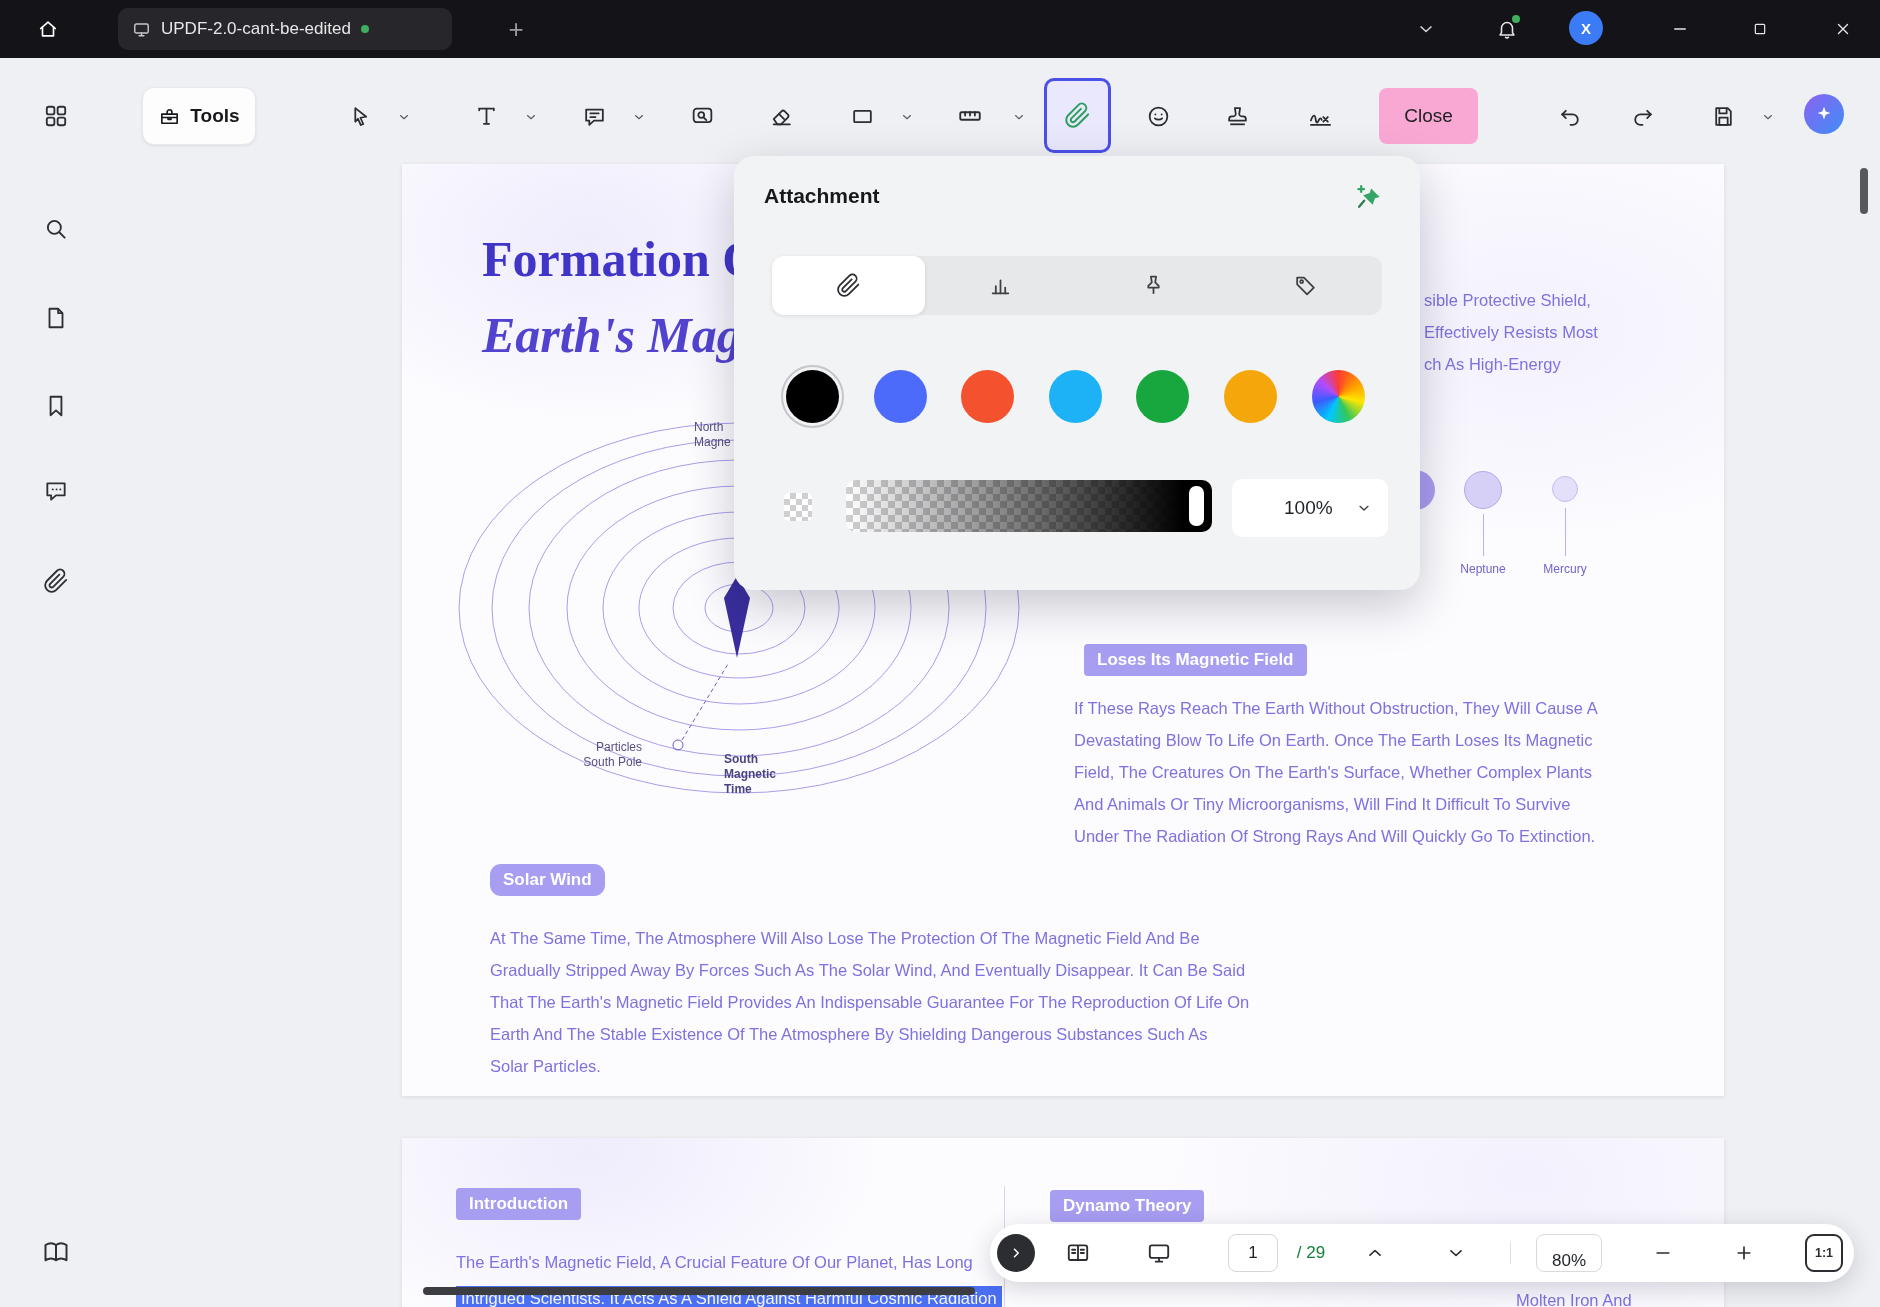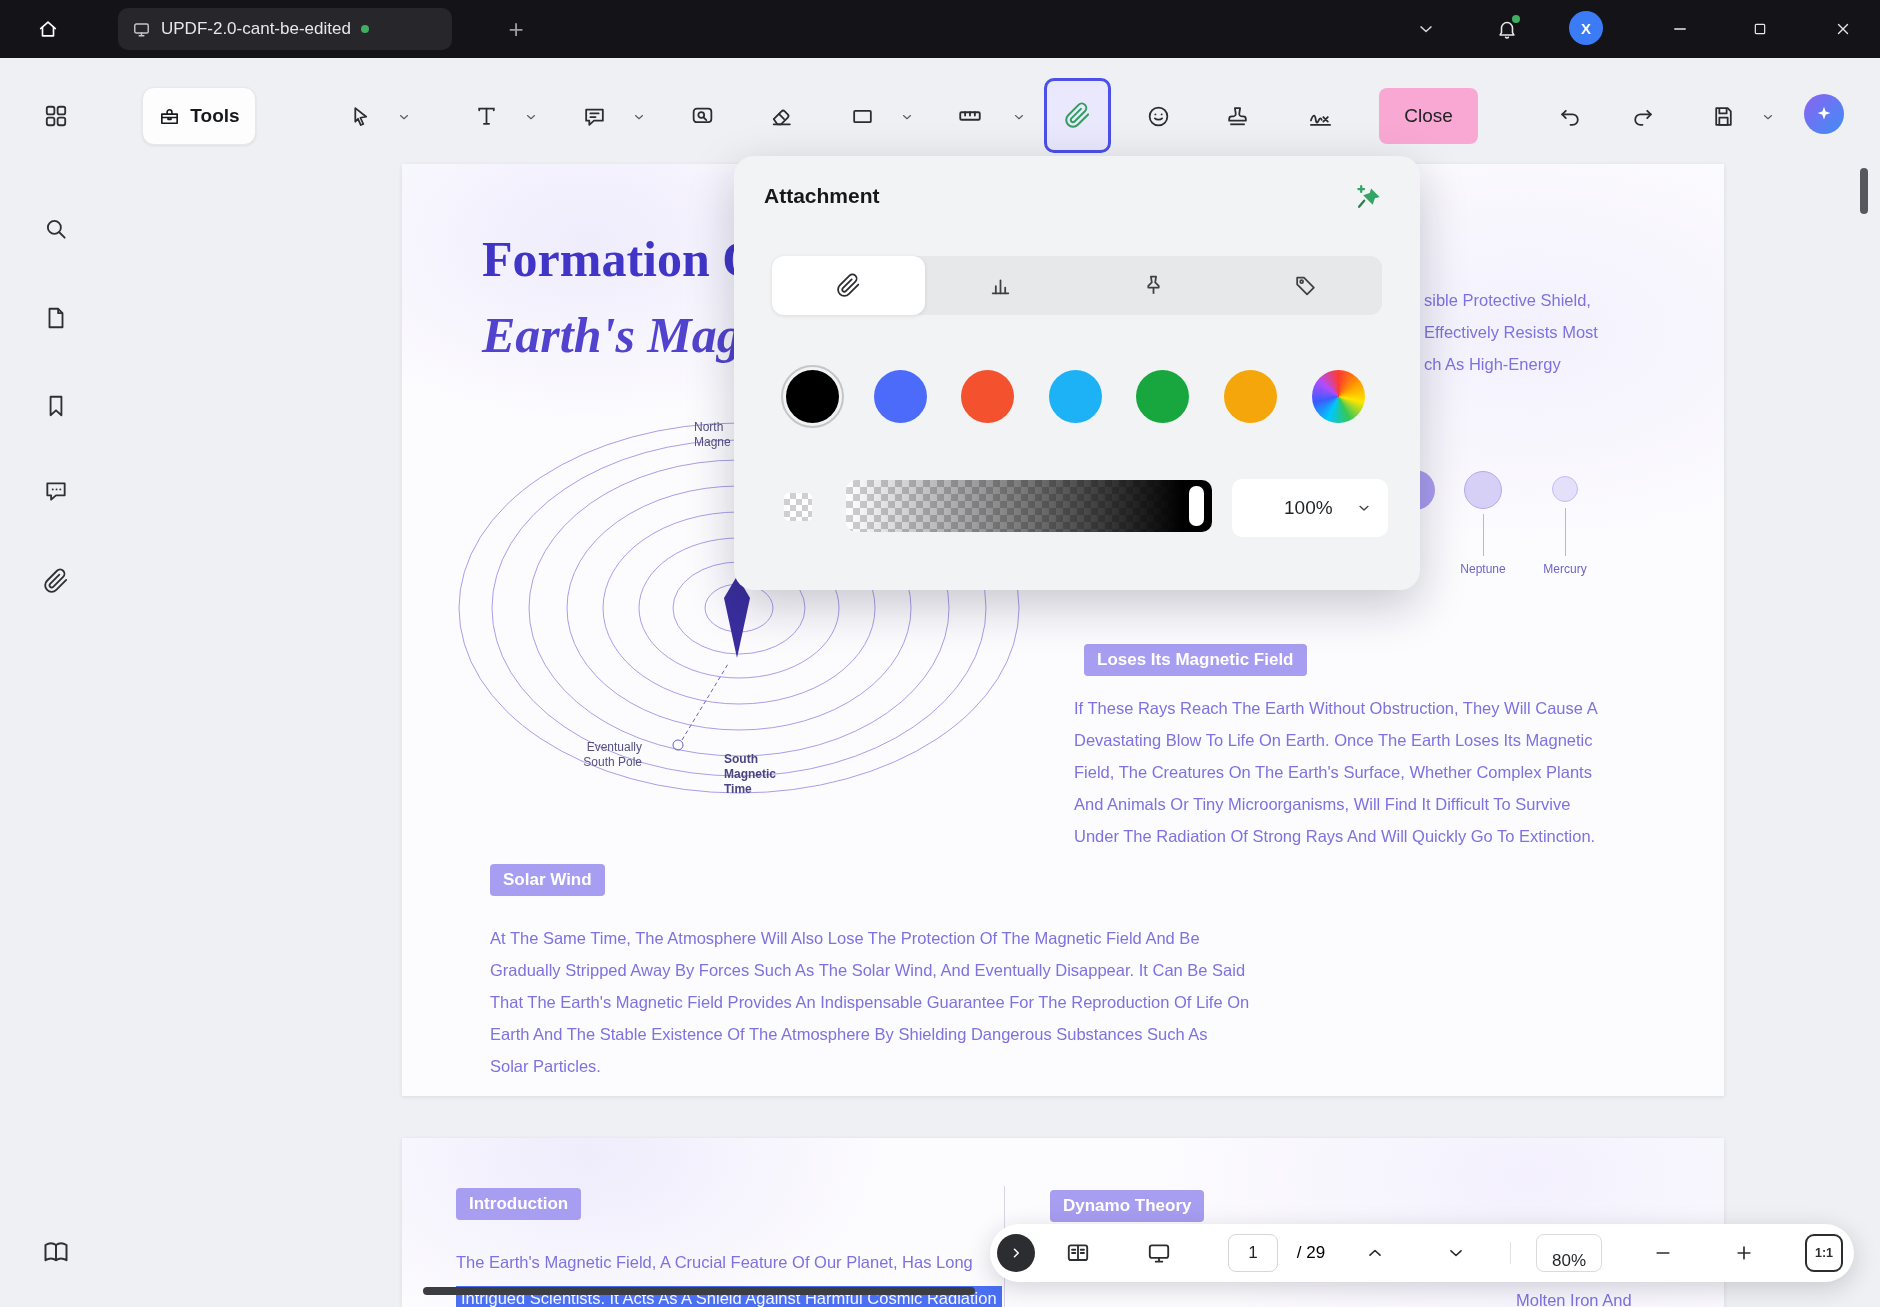--- a/index.html
+++ b/index.html
@@ -92,21 +92,21 @@
     <polygon points="281,156 268,178 281,238 294,178" fill="#3a2e9e"></polygon>
     <path d="M226 320 L272 244" stroke="#6b60c0" stroke-width="1" stroke-dasharray="4 3" fill="none"></path>
     <circle cx="222" cy="325" r="5" fill="none" stroke="#6b60c0" stroke-width="1"></circle>
   </svg>
 
   <div class="tiny-label" style="left:292px;top:256px;">
     <div>North</div>
     <div>Magne</div>
   </div>
   <div class="tiny-label" style="left:140px;top:576px;width:100px;text-align:right;">
-    <div>Eventually</div>
+    <div>Particles</div>
     <div>South Pole</div>
   </div>
   <div class="tiny-label" style="left:322px;top:588px;font-weight:bold;color:#4a4580;">
     <div>South</div>
     <div>Magnetic</div>
     <div>Time</div>
   </div>
 
   <div class="frag" style="top:127px;">sible Protective Shield,</div>
   <div class="frag" style="top:159px;">Effectively Resists Most</div>
@@ -116,21 +116,21 @@
   <div class="planet" style="left:1062px;top:307px;width:38px;height:38px;background:#d6d0f6;border:1px solid #b4aaee;"></div>
   <div class="planet" style="left:1150px;top:312px;width:26px;height:26px;background:#e4e0fa;border:1px solid #c4bcf2;"></div>
   <div class="stem" style="left:1081px;top:350px;height:42px;"></div>
   <div class="stem" style="left:1163px;top:344px;height:48px;"></div>
   <div class="planet-label" style="left:1041px;top:398px;">Neptune</div>
   <div class="planet-label" style="left:1123px;top:398px;">Mercury</div>
 
   <div class="badge" style="left:682px;top:480px;">Loses Its Magnetic Field</div>
   <div class="para" style="left:672px;top:528px;width:545px;">If These Rays Reach The Earth Without Obstruction, They Will Cause A Devastating Blow To Life On Earth. Once The Earth Loses Its Magnetic Field, The Creatures On The Earth's Surface, Whether Complex Plants And Animals Or Tiny Microorganisms, Will Find It Difficult To Survive Under The Radiation Of Strong Rays And Will Quickly Go To Extinction.</div>
 
-  <div class="badge" style="left:88px;top:700px;">Solar Wind</div>
+  <div class="badge" style="left:88px;top:700px;border-radius:11px;">Solar Wind</div>
   <div class="para" style="left:88px;top:758px;width:760px;">At The Same Time, The Atmosphere Will Also Lose The Protection Of The Magnetic Field And Be Gradually Stripped Away By Forces Such As The Solar Wind, And Eventually Disappear. It Can Be Said That The Earth's Magnetic Field Provides An Indispensable Guarantee For The Reproduction Of Life On Earth And The Stable Existence Of The Atmosphere By Shielding Dangerous Substances Such As Solar Particles.</div>
 </div>
 
 <div class="page" style="top:1138px;height:220px;">
   <div class="badge" style="left:54px;top:50px;">Introduction</div>
   <div class="badge" style="left:640px;top:52px;margin-left:8px;">Dynamo Theory</div>
   <div class="abs" style="left:602px;top:48px;width:1px;height:160px;background:#d8d5e8;"></div>
   <div class="para" style="left:54px;top:108px;width:560px;">The Earth's Magnetic Field, A Crucial Feature Of Our Planet, Has Long</div>
   <div class="abs" style="left:54px;top:148px;background:#4a6ff2;color:#f3f5ff;font-size:16.5px;padding:3px 5px;white-space:nowrap;">Intrigued Scientists. It Acts As A Shield Against Harmful Cosmic Radiation</div>
   <div class="para" style="left:1114px;top:146px;white-space:nowrap;">Molten Iron And</div>
@@ -442,21 +442,21 @@
         <path d="M6.5 9h3M6.5 12h3M14.5 9h3M14.5 12h3" stroke-linecap="round"></path>
       </svg>
   </div>
   <div class="bb" style="left:145px;width:48px;">
     <svg width="26" height="26" viewBox="0 0 24 24" fill="none" stroke="currentColor" stroke-width="1.7" stroke-linecap="round">
         <rect x="3.5" y="5" width="17" height="11.5" rx="2"></rect>
         <path d="M9 20h6M12 16.5V20"></path>
       </svg>
   </div>
   <input class="page-input" value="1" style="">
-  <div class="bb" style="left:296px;width:50px;font-size:17px;color:#000000;">/ 29</div>
+  <div class="bb" style="left:296px;width:50px;font-size:17px;color:#15803d;">/ 29</div>
   <div class="bb" style="left:361px;width:48px;">
     <svg width="20" height="20" viewBox="0 0 24 24" fill="none" stroke="currentColor" stroke-width="2" stroke-linecap="round" stroke-linejoin="round">
         <path d="M6 14.5l6-5.5 6 5.5"></path>
       </svg>
   </div>
   <div class="bb" style="left:442px;width:48px;">
     <svg width="20" height="20" viewBox="0 0 24 24" fill="none" stroke="currentColor" stroke-width="2" stroke-linecap="round" stroke-linejoin="round">
         <path d="M6 9.5l6 5.5 6-5.5"></path>
       </svg>
   </div>

